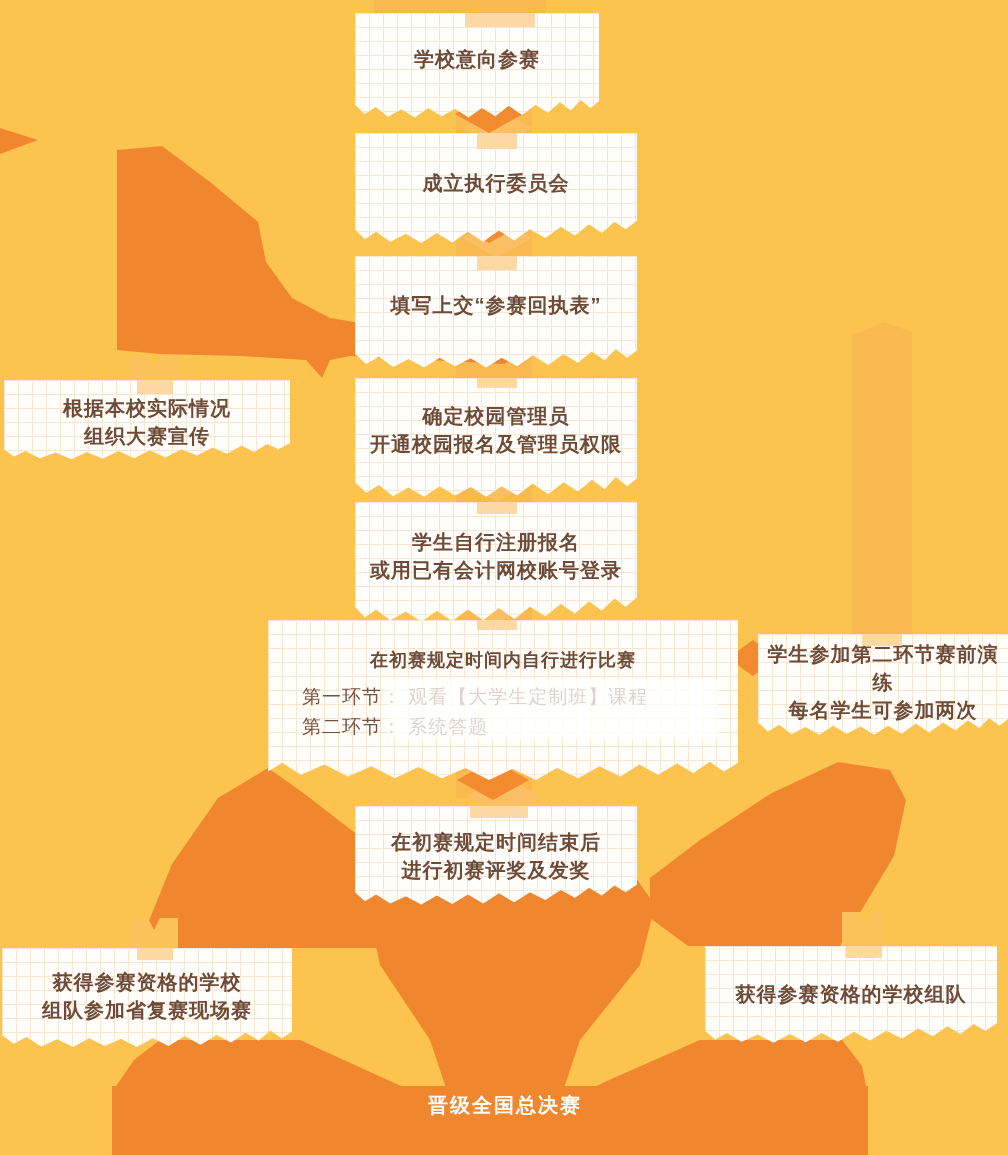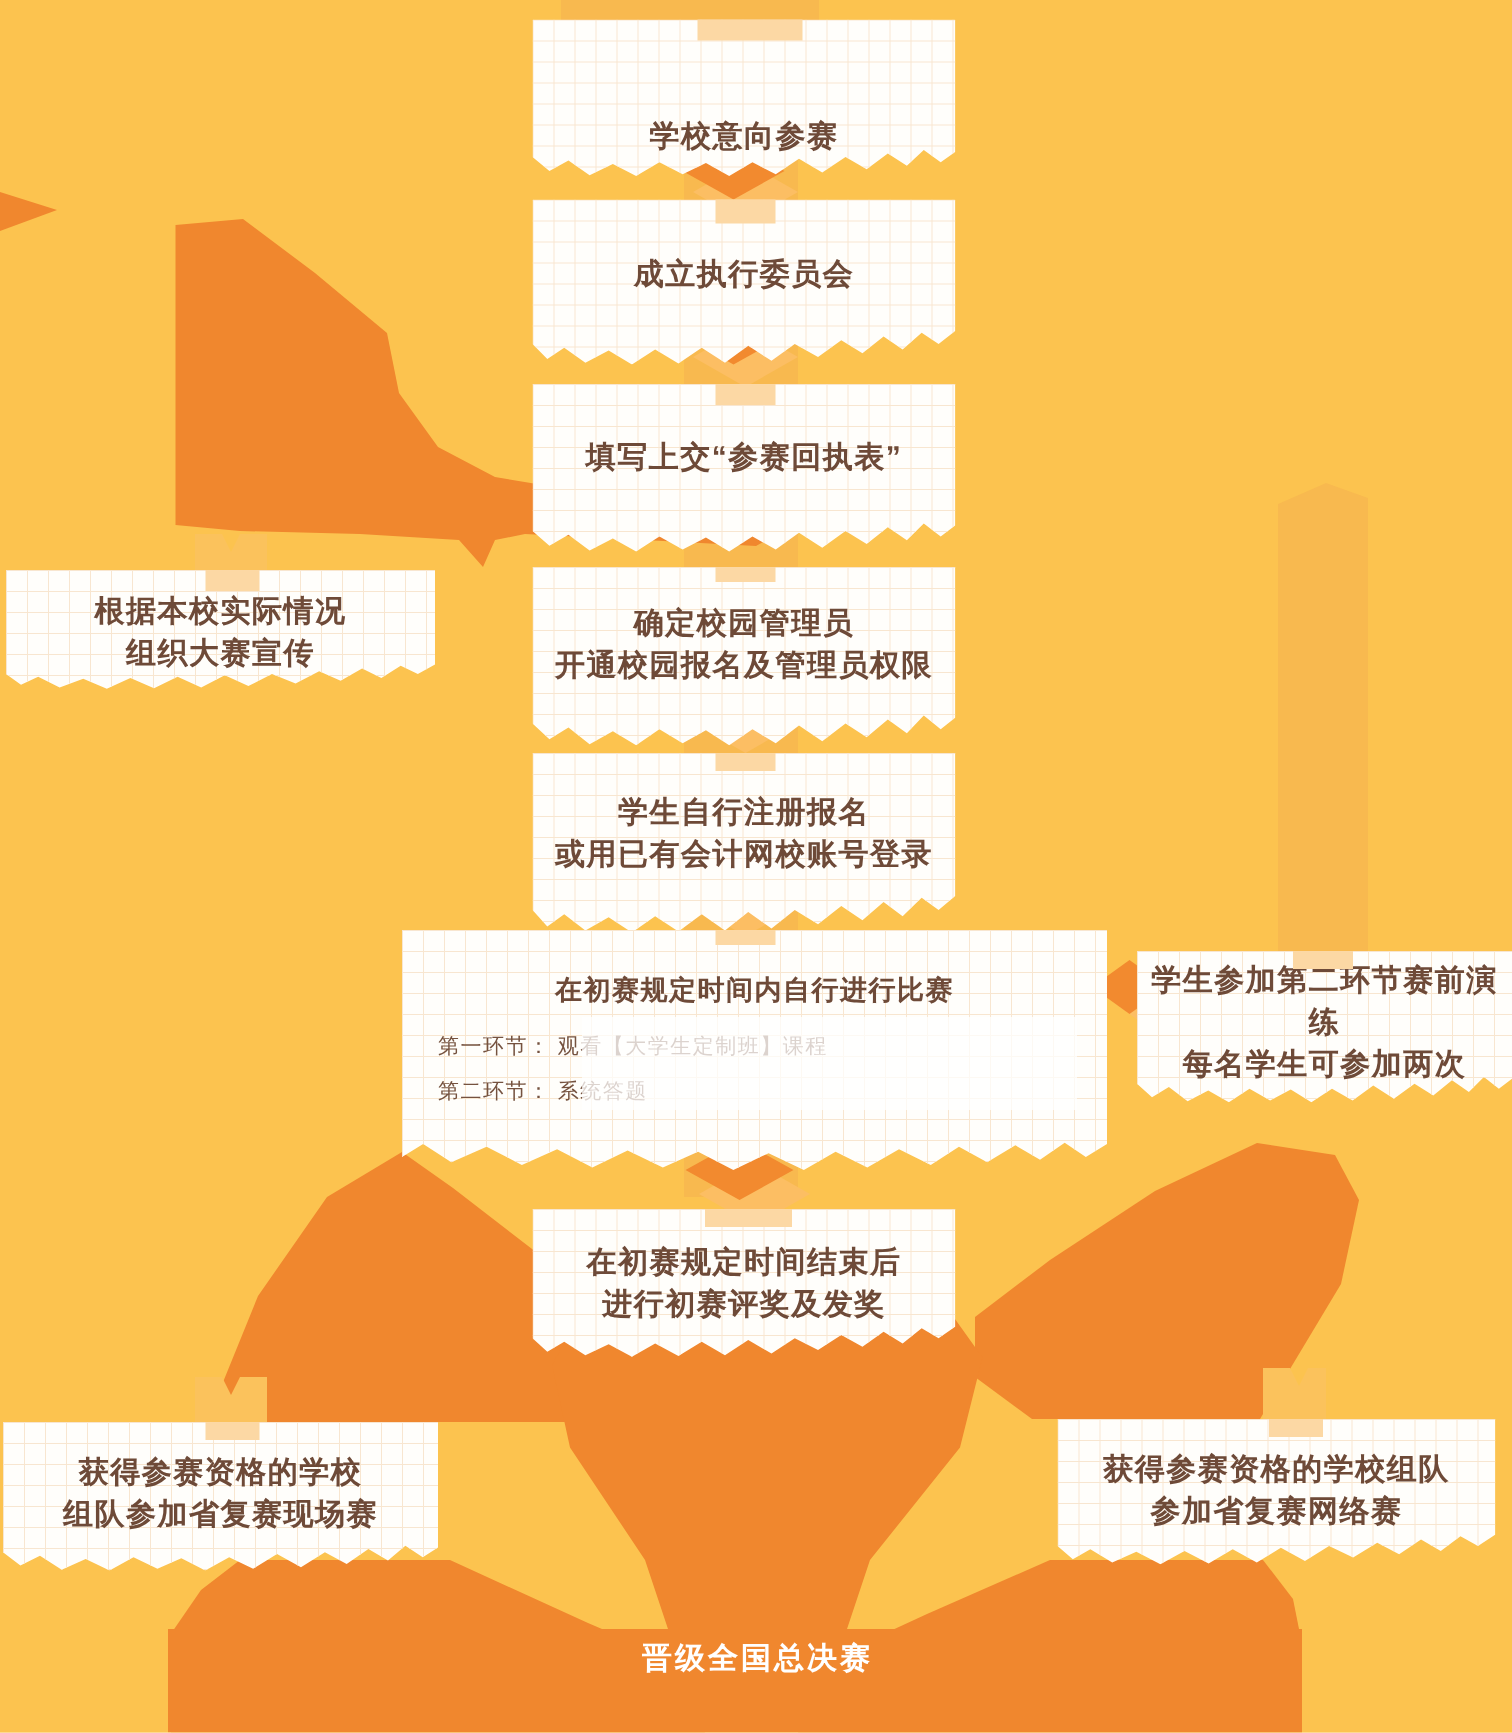--- a/index.html
+++ b/index.html
@@ -16,22 +16,22 @@
     display:flex;flex-direction:column;align-items:center;justify-content:center;
     color:#6e4a38;font-weight:700;font-size:20px;line-height:28px;
     text-align:center;letter-spacing:1px;
   }
   .torn-a{clip-path:polygon(0 0,100% 0,100% 76%,96.5% 82%,92.5% 75%,88.5% 84%,84% 77%,79% 86%,74% 79%,68.5% 88%,63% 80%,57.5% 89%,52% 82%,46.5% 90%,41% 82.5%,35.5% 89%,30% 82%,24.5% 90%,19% 83%,13.5% 89.5%,8.5% 81%,4% 87%,0 79%);}
   .torn-b{clip-path:polygon(0 0,100% 0,100% 70%,96% 77%,92% 71%,87.5% 80%,83% 73%,78% 82%,73% 75%,67.5% 84%,62% 77%,56.5% 86%,51% 78%,45.5% 87%,40% 79%,34.5% 87.5%,29% 80%,23.5% 88%,18% 80.5%,12.5% 87%,7.5% 79%,3.5% 85%,0 77%);}
   .torn-c{clip-path:polygon(0 0,100% 0,100% 82%,97% 87%,94% 81.5%,90.5% 88%,87% 82.5%,83% 89%,79% 83%,75% 90%,70.5% 84%,66% 91%,61.5% 85%,57% 92%,52% 85.5%,47% 92%,42% 85%,37% 91%,32% 84.5%,27% 91%,22% 84%,17% 90%,12% 83%,7% 89%,3% 82%,0 87%);}
   .line{display:block;}
   .tab-peach{position:absolute;z-index:3;background:#fcd8a4;}
   #box6 .big-title{font-size:18px;margin-bottom:8px;}
-  #box6 .detail{font-weight:400;font-size:14px;line-height:30px;letter-spacing:1px;color:#75523f;
-    align-self:flex-start;padding-left:24px;text-align:left;}
+  #box6 .detail{font-weight:400;font-size:19px;line-height:30px;letter-spacing:1px;color:#75523f;
+    align-self:flex-start;padding-left:34px;text-align:left;}
   #box6 .patch{position:absolute;left:120px;top:58px;width:330px;height:62px;background:rgba(255,255,255,.75);}
   #final-label{position:absolute;z-index:2;left:355px;top:1092px;width:300px;
     color:#ffffff;font-weight:700;font-size:20px;text-align:center;letter-spacing:2px;}
 </style>
 </head>
 <body>
 
 <div id="stage" style="background: rgb(252, 195, 79);">
 
   <svg id="shapes" width="1008" height="1155" viewBox="0 0 1008 1155">
@@ -85,21 +85,21 @@
   <div class="tab-peach" style="left:477px;top:256px;width:40px;height:14px;"></div>
   <div class="tab-peach" style="left:477px;top:378px;width:40px;height:10px;"></div>
   <div class="tab-peach" style="left:477px;top:502px;width:40px;height:12px;"></div>
   <div class="tab-peach" style="left:477px;top:620px;width:40px;height:10px;"></div>
   <div class="tab-peach" style="left:470px;top:806px;width:58px;height:12px;"></div>
   <div class="tab-peach" style="left:137px;top:380px;width:36px;height:14px;"></div>
   <div class="tab-peach" style="left:862px;top:634px;width:40px;height:12px;"></div>
   <div class="tab-peach" style="left:137px;top:948px;width:36px;height:12px;"></div>
   <div class="tab-peach" style="left:846px;top:946px;width:36px;height:12px;"></div>
 
-  <div class="paper torn-a" style="left:355px;top:13px;width:282px;height:92px;padding-bottom:24px;justify-content:flex-end;">
+  <div class="paper torn-a" style="left:355px;top:13px;width:244px;height:92px;padding-bottom:24px;">
     <span class="line">学校意向参赛</span>
   </div>
 
   <div class="paper torn-b" style="left:355px;top:133px;width:282px;height:99px;padding-bottom:26px;">
     <span class="line">成立执行委员会</span>
   </div>
 
   <div class="paper torn-a" style="left:355px;top:256px;width:282px;height:98px;padding-bottom:26px;">
     <span class="line">填写上交“参赛回执表”</span>
   </div>
@@ -136,18 +136,17 @@
     <span class="line">进行初赛评奖及发奖</span>
   </div>
 
   <div class="paper torn-a" style="left:2px;top:948px;width:290px;height:96px;padding-bottom:14px;">
     <span class="line">获得参赛资格的学校</span>
     <span class="line">组队参加省复赛现场赛</span>
   </div>
 
   <div class="paper torn-b" style="left:705px;top:946px;width:292px;height:96px;padding-bottom:14px;">
     <span class="line">获得参赛资格的学校组队</span>
-    <span class="line">参加省复赛网络赛</span>
   </div>
 
   <div id="final-label">晋级全国总决赛</div>
 
 </div>
 
 </body></html>

